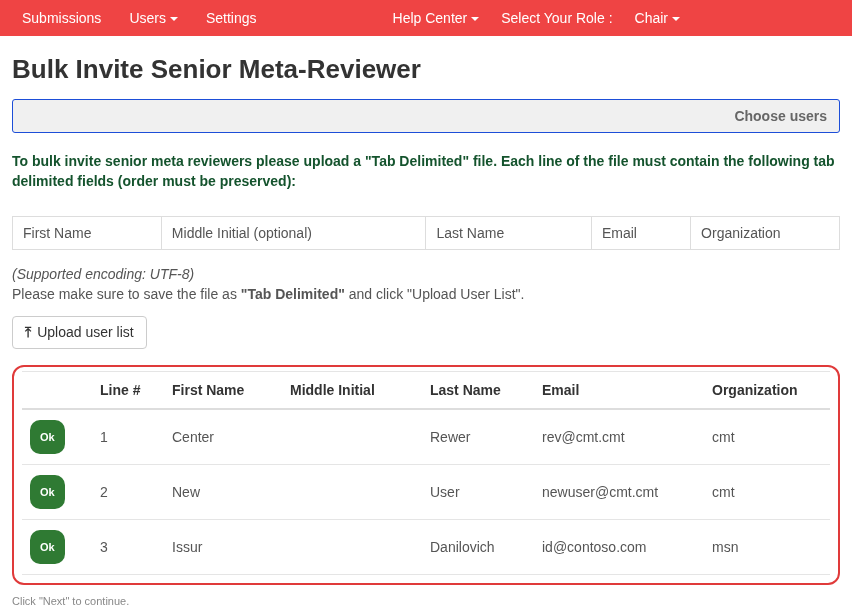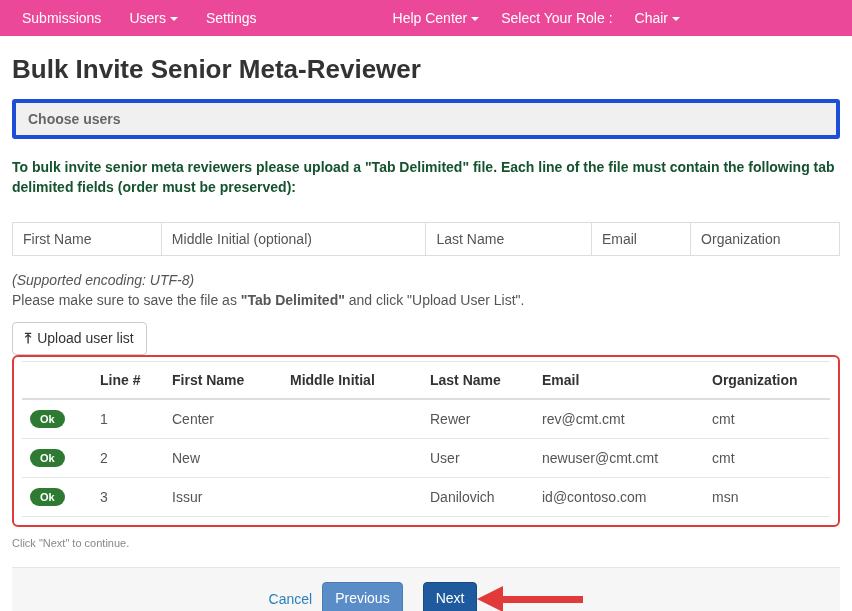--- a/index.html
+++ b/index.html
@@ -5,21 +5,21 @@
   * { box-sizing: border-box; }
   body {
     margin: 0;
     font-family: "Helvetica Neue", Helvetica, Arial, sans-serif;
     font-size: 14px;
     color: #333;
     background: #fff;
     width: 852px;
   }
   .navbar {
-    background: #ec4899;
+    background: #ef4444;
     height: 36px;
     display: flex;
     align-items: center;
     padding: 0 8px;
   }
   .navbar a {
     color: #fff;
     text-decoration: none;
     padding: 0 14px;
     font-size: 14px;
@@ -48,26 +48,27 @@
   }
   .content { padding: 8px 12px 20px 12px; }
   h1 {
     font-size: 26px;
     font-weight: bold;
     margin: 10px 0 14px 0;
     color: #333;
   }
   .panel-heading {
     background: #f0f0f0;
-    border: 4px solid #1d4ed8;
+    border: 1px solid #1d4ed8;
     border-radius: 3px;
     padding: 8px 12px;
     font-weight: bold;
     color: #666;
     margin-bottom: 18px;
+    text-align: right;
   }
   .instruction {
     color: #14532d;
     margin: 0 0 24px 0;
     line-height: 1.45;
     font-weight: bold;
   }
   .fields-table {
     width: 100%;
     border-collapse: collapse;
@@ -111,22 +112,23 @@
     color: #fff;
   }
   .link-cancel {
     color: #2a7fbd;
     text-decoration: none;
     font-size: 14px;
     cursor: pointer;
   }
   .highlight-box {
     border: 2px solid #e03a3a;
-    border-radius: 6px;
+    border-radius: 12px;
     padding: 4px 8px 8px 8px;
+    margin-top: 16px;
   }
   .data-table {
     width: 100%;
     border-collapse: collapse;
   }
   .data-table th, .data-table td {
     text-align: left;
     padding: 10px 8px;
     border-bottom: 1px solid #e5e5e5;
     color: #555;
@@ -138,21 +140,21 @@
     border-top: 1px solid #e5e5e5;
     border-bottom: 2px solid #ddd;
   }
   .badge-ok {
     display: inline-block;
     background: #2f7a33;
     color: #fff;
     font-size: 11px;
     font-weight: bold;
     border-radius: 10px;
-    padding: 3px 10px;
+    padding: 11px 10px;
     text-align: center;
   }
   .hint {
     font-size: 11px;
     color: #888;
     margin: 10px 0 18px 0;
   }
   .footer-bar {
     background: #f6f6f6;
     border-top: 1px solid #e5e5e5;

